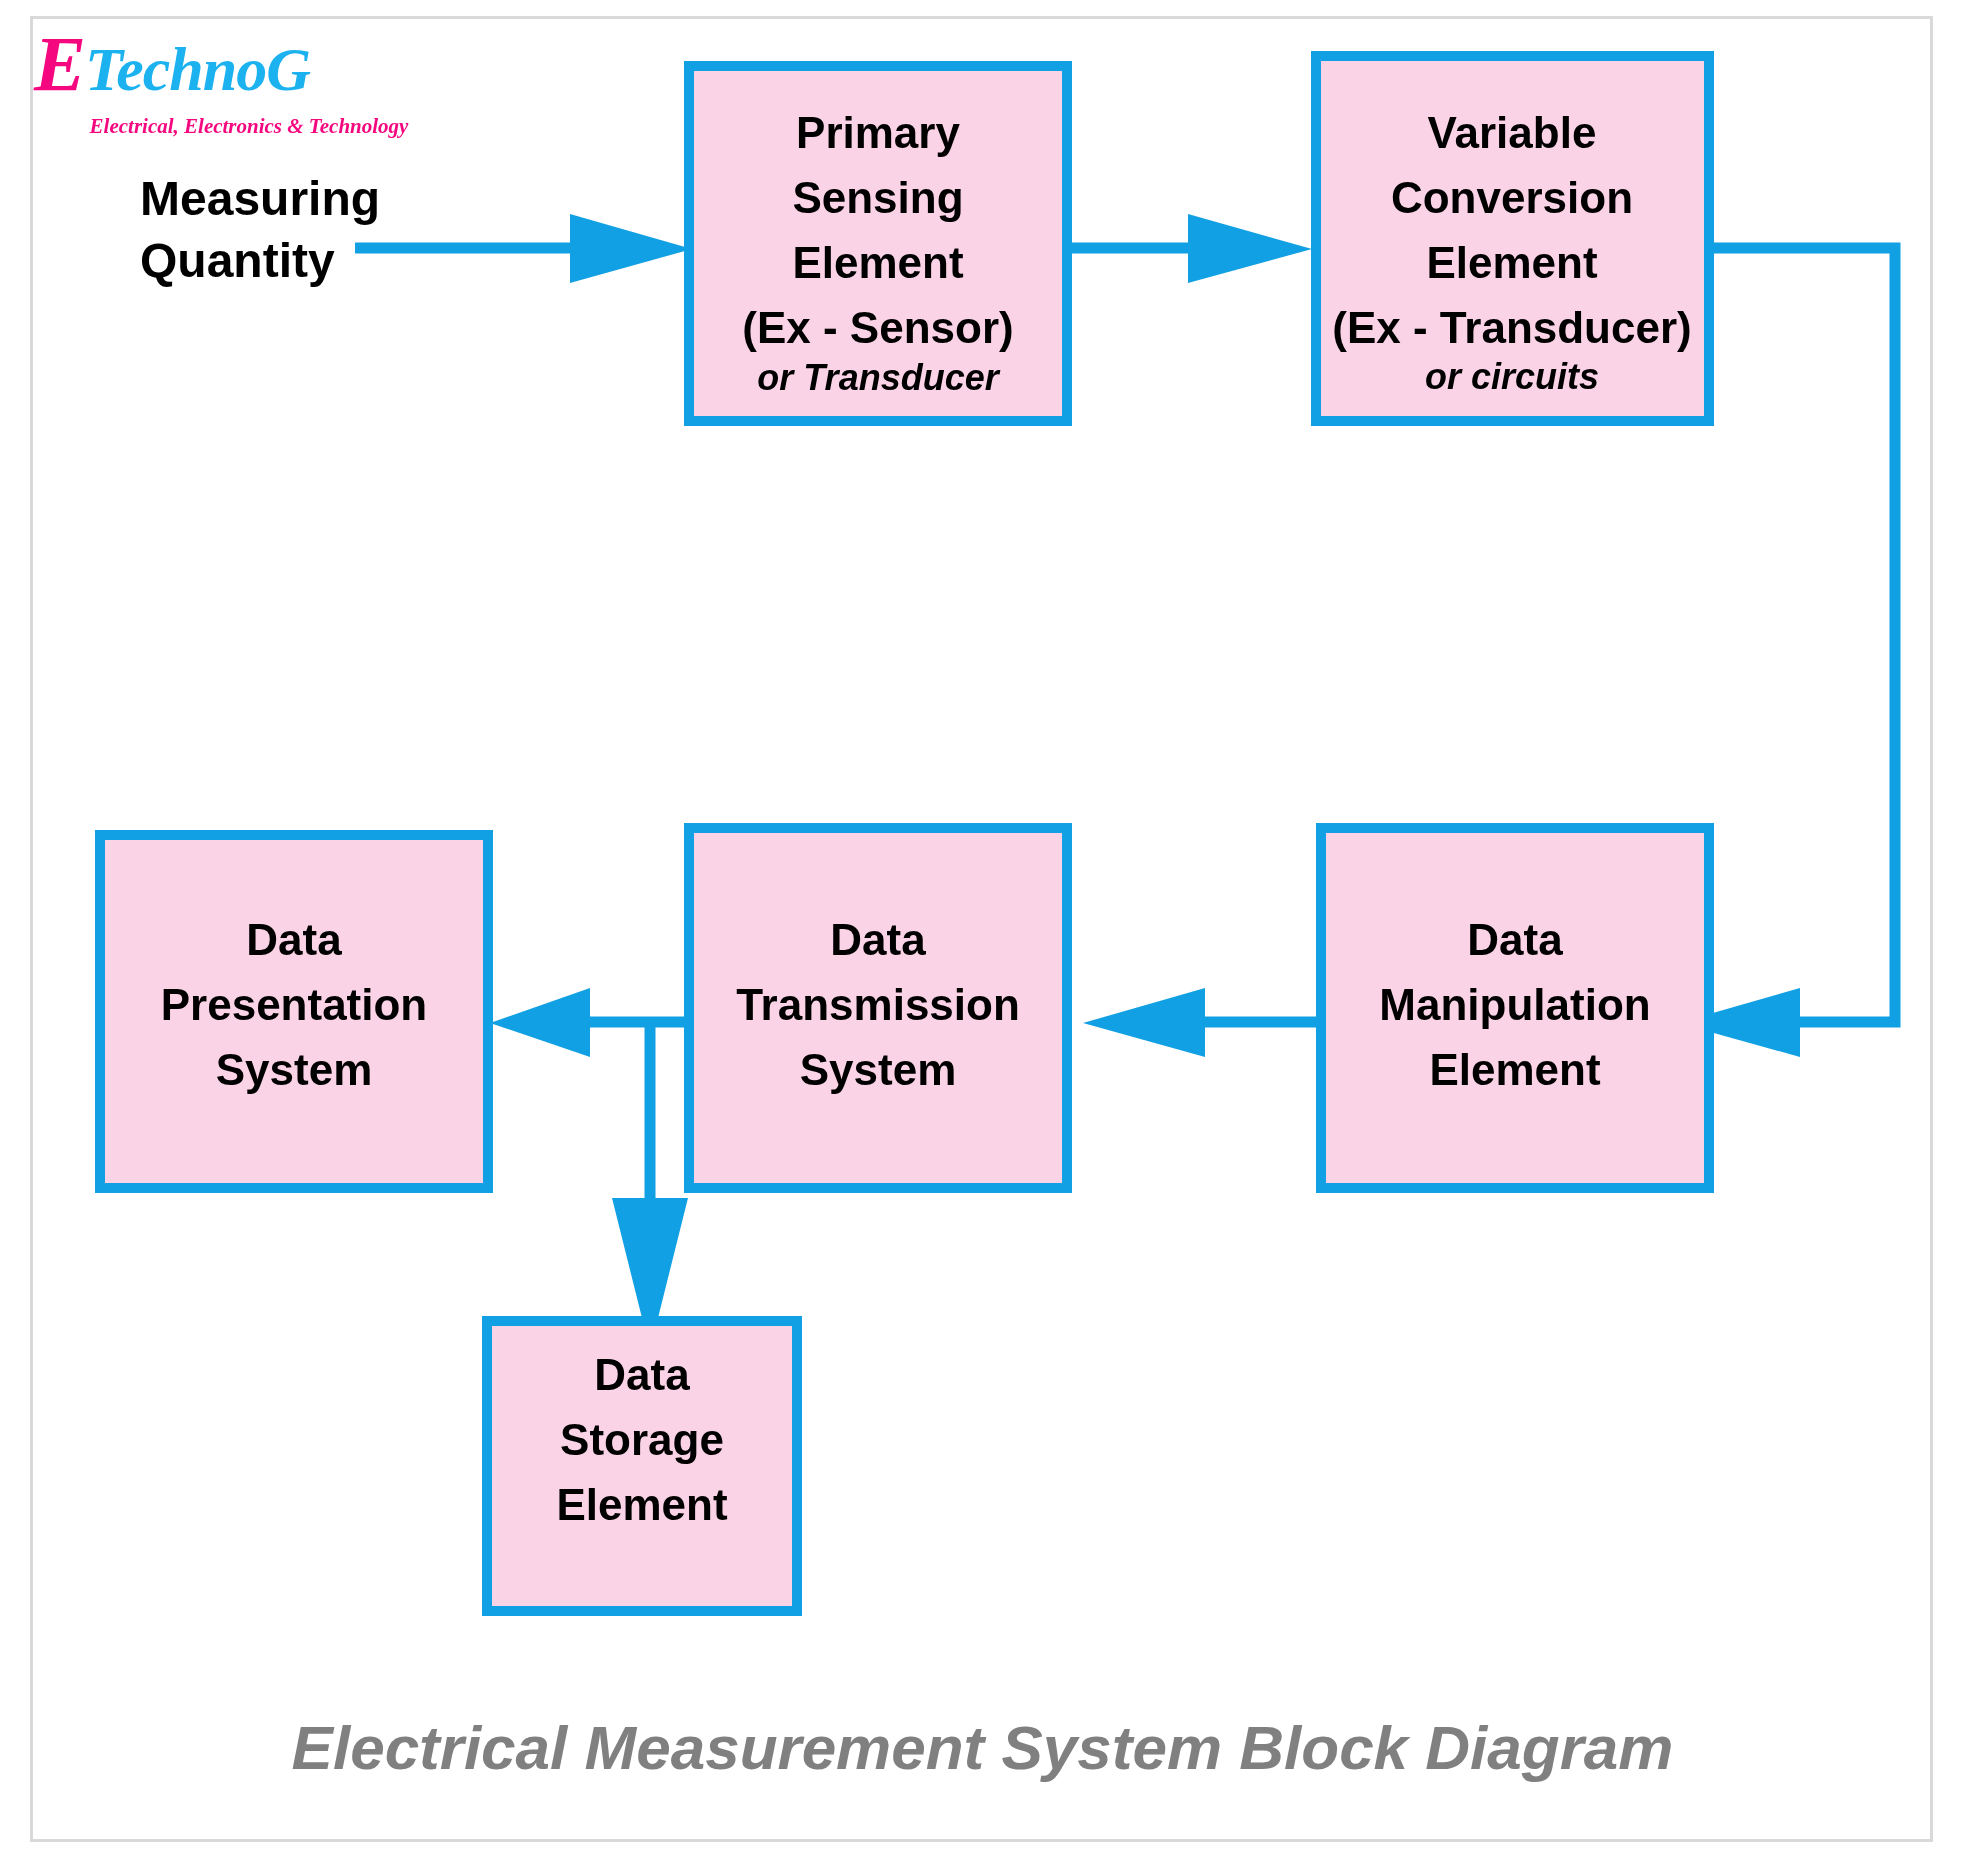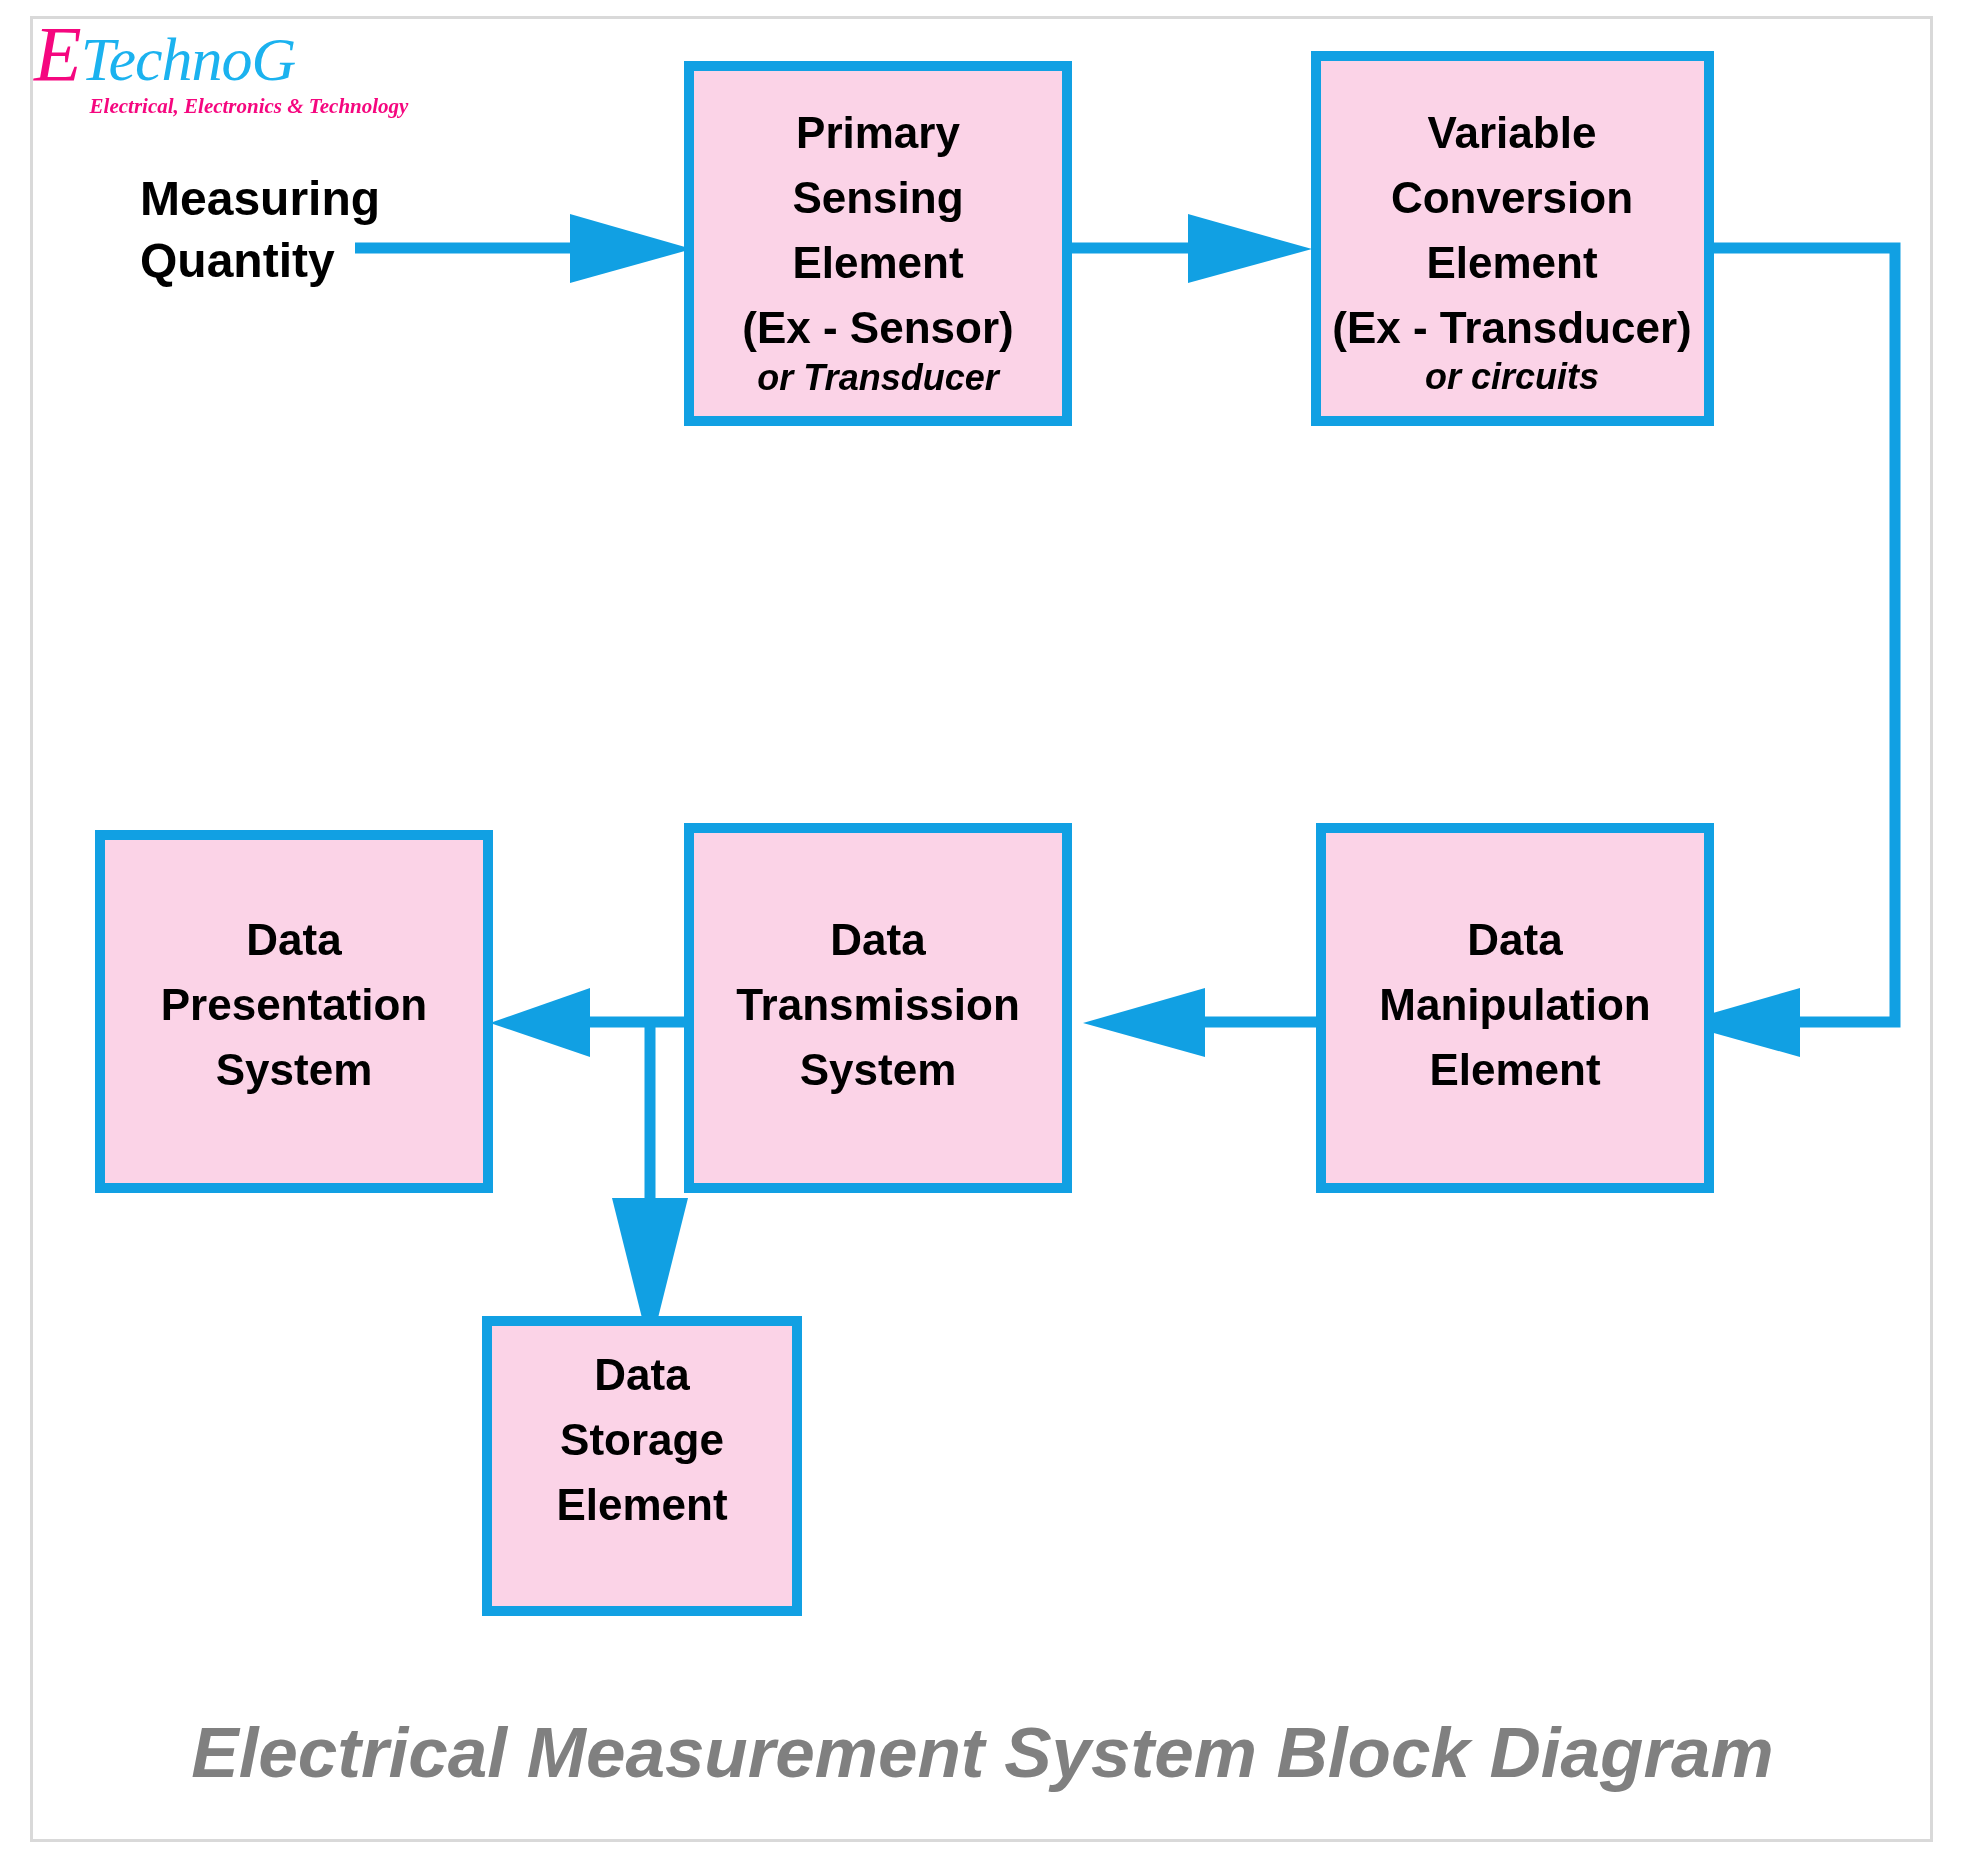--- a/index.html
+++ b/index.html
@@ -31,23 +31,23 @@
   #logo {
     position: absolute;
     left: 34px;
     top: 20px;
     width: 430px;
     height: 96px;
   }
   #logo-wordmark {
     font-family: "Liberation Serif", serif;
     font-style: italic;
-    font-weight: normal;
+    font-weight: bold;
     font-size: 62px;
-    line-height: 68px;
+    line-height: 88px;
     letter-spacing: -1px;
     white-space: nowrap;
   }
   .logo-e { color: #f5077f; font-size: 78px; }
   .logo-rest { color: #1bb2ef; }
   #logo-tagline {
     font-family: "Liberation Serif", serif;
     font-style: italic;
     font-weight: bold;
     font-size: 21px;
@@ -102,21 +102,21 @@
   }
   #caption {
     position: absolute;
     left: 0;
     top: 1712px;
     width: 1965px;
     text-align: center;
     font-family: "Liberation Sans", sans-serif;
     font-weight: bold;
     font-style: italic;
-    font-size: 71px;
+    font-size: 62px;
     color: #808080;
     letter-spacing: 0px;
     white-space: nowrap;
   }
 </style>
 </head>
 <body>
 
 <div id="page">
 

